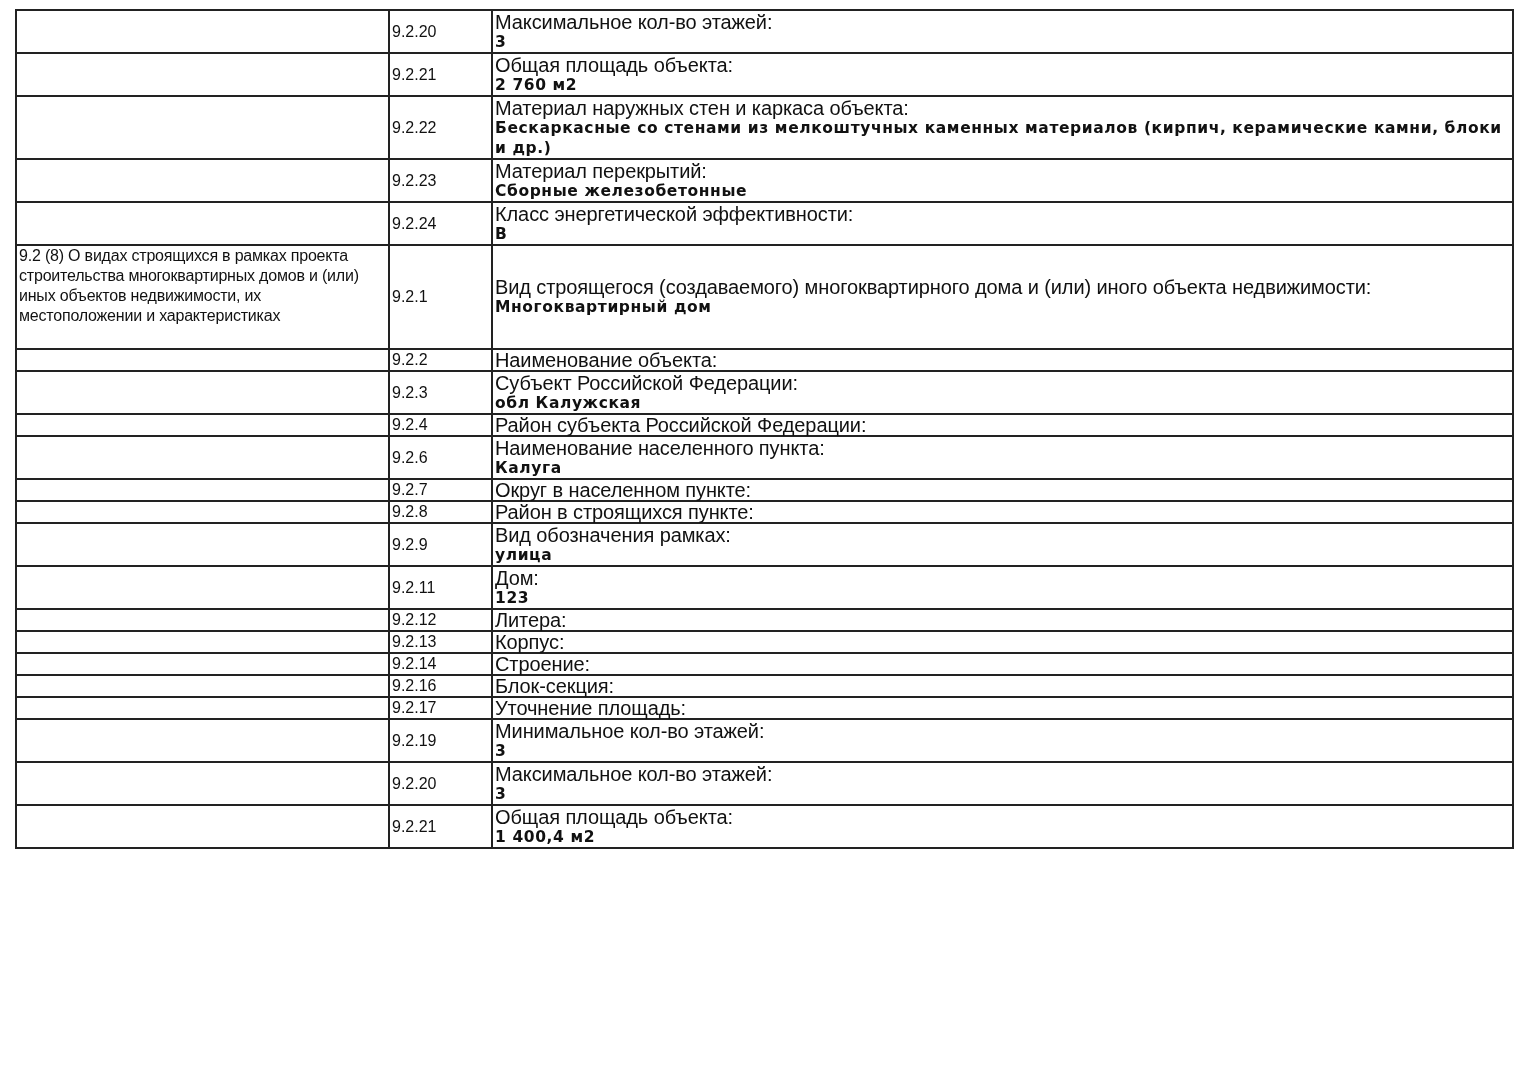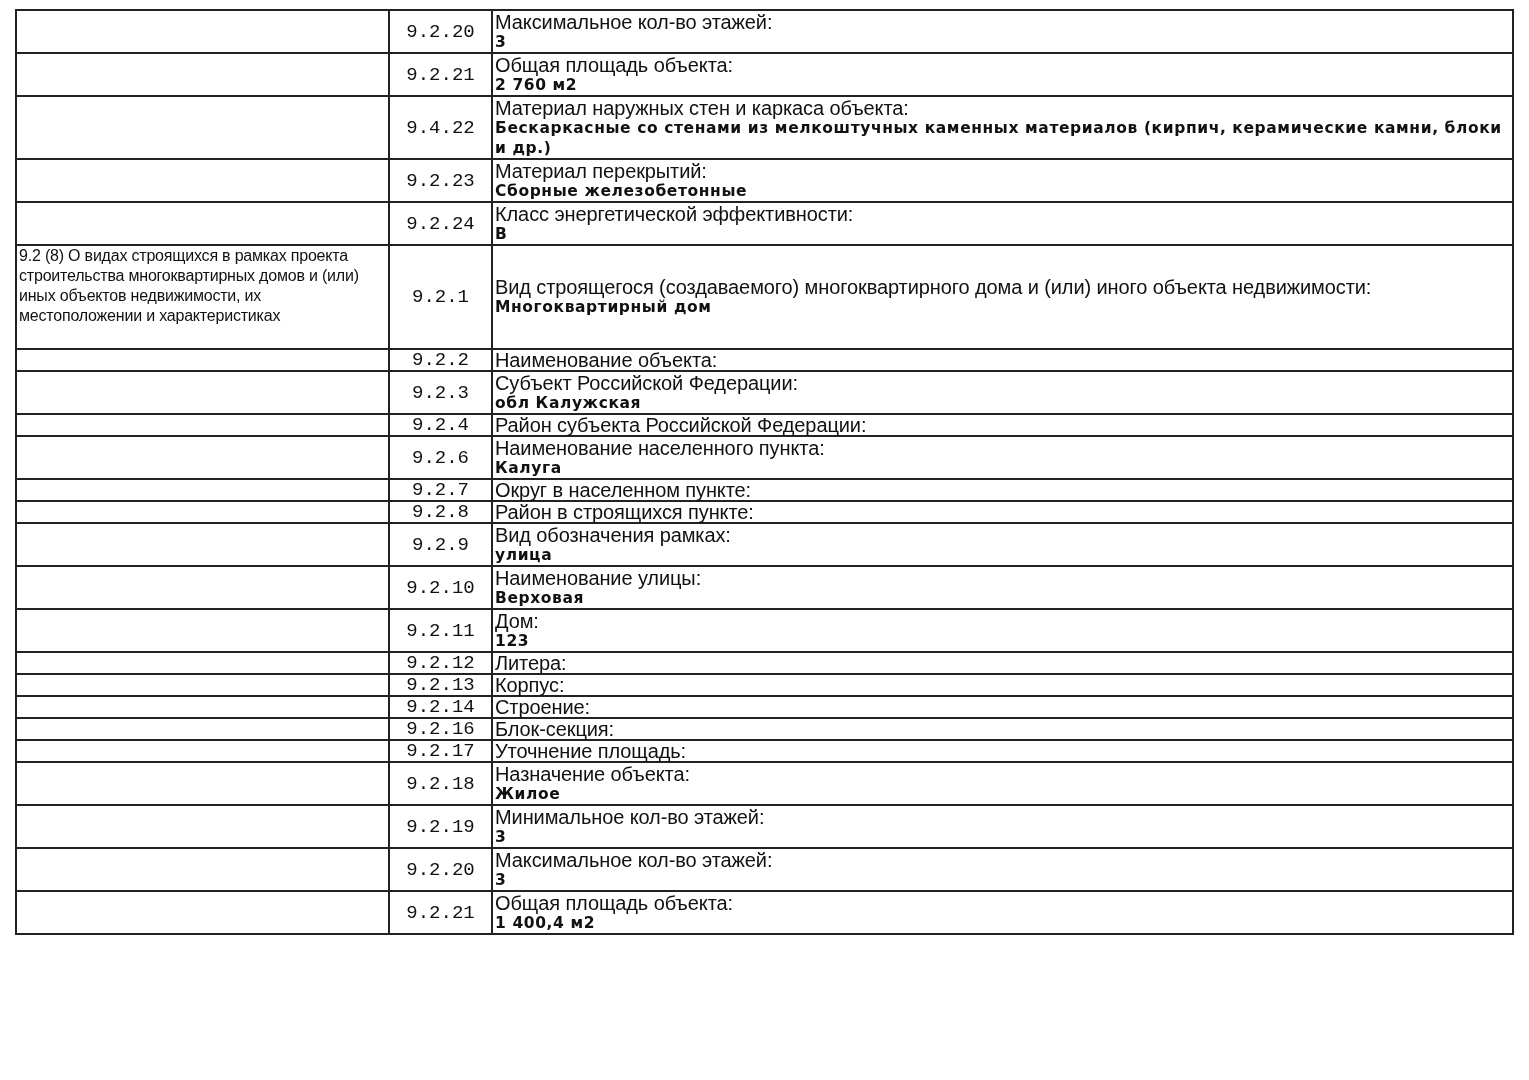--- a/index.html
+++ b/index.html
@@ -13,21 +13,21 @@
       color: #111;
     }
     .doc-table td {
       border: 2px solid #222;
       padding: 0 2px;
       vertical-align: middle;
       font-size: 15px;
       line-height: 20px;
     }
     .doc-table td.section { vertical-align: top; width: 371px; font-family: "Liberation Sans", sans-serif; font-size: 16px; line-height: 20px; letter-spacing: -0.2px; border-radius: 21px; }
-    .doc-table td.code { width: 99px; font-family: Liberation Mono, monospace; font-size: 19px; text-align: center; }
+    .doc-table td.code { width: 99px; font-family: Liberation Sans, sans-serif; font-size: 16px; }
     .label { display: block; font-family: "Liberation Sans", sans-serif; font-size: 20px; line-height: 20px; letter-spacing: -0.1px; }
     .value { display: block; font-weight: bold; font-family: "DejaVu Sans", sans-serif; font-size: 15.5px; line-height: 20px; letter-spacing: 0.6px; }
     tr.h1 td { height: 20px; }
     tr.h2 td { height: 41px; }
     tr.h3 td { height: 61px; }
     tr.h5 td { height: 102px; }
   </style>
 </head>
 <body>
 
@@ -49,21 +49,21 @@
     <tr class="h2">
       <td class="section"></td>
       <td class="code">9.2.21</td>
       <td class="content">
           <span class="label">Общая площадь объекта:</span>
           <span class="value">2 760 м2</span>
         </td>
     </tr>
     <tr class="h3">
       <td class="section"></td>
-      <td class="code">9.4.22</td>
+      <td class="code">9.2.22</td>
       <td class="content">
           <span class="label">Материал наружных стен и каркаса объекта:</span>
           <span class="value">Бескаркасные со стенами из мелкоштучных каменных материалов (кирпич, керамические камни, блоки и др.)</span>
         </td>
     </tr>
     <tr class="h2">
       <td class="section"></td>
       <td class="code">9.2.23</td>
       <td class="content">
           <span class="label">Материал перекрытий:</span>
@@ -133,28 +133,20 @@
     <tr class="h2">
       <td class="section"></td>
       <td class="code">9.2.9</td>
       <td class="content">
           <span class="label">Вид обозначения рамках:</span>
           <span class="value">улица</span>
         </td>
     </tr>
     <tr class="h2">
       <td class="section"></td>
-      <td class="code">9.2.10</td>
-      <td class="content">
-          <span class="label">Наименование улицы:</span>
-          <span class="value">Верховая</span>
-        </td>
-    </tr>
-    <tr class="h2">
-      <td class="section"></td>
       <td class="code">9.2.11</td>
       <td class="content">
           <span class="label">Дом:</span>
           <span class="value">123</span>
         </td>
     </tr>
     <tr class="h1">
       <td class="section"></td>
       <td class="code">9.2.12</td>
       <td class="content">
@@ -180,28 +172,20 @@
       <td class="code">9.2.16</td>
       <td class="content">
           <span class="label">Блок-секция:</span>
         </td>
     </tr>
     <tr class="h1">
       <td class="section"></td>
       <td class="code">9.2.17</td>
       <td class="content">
           <span class="label">Уточнение площадь:</span>
-        </td>
-    </tr>
-    <tr class="h2">
-      <td class="section"></td>
-      <td class="code">9.2.18</td>
-      <td class="content">
-          <span class="label">Назначение объекта:</span>
-          <span class="value">Жилое</span>
         </td>
     </tr>
     <tr class="h2">
       <td class="section"></td>
       <td class="code">9.2.19</td>
       <td class="content">
           <span class="label">Минимальное кол-во этажей:</span>
           <span class="value">3</span>
         </td>
     </tr>

